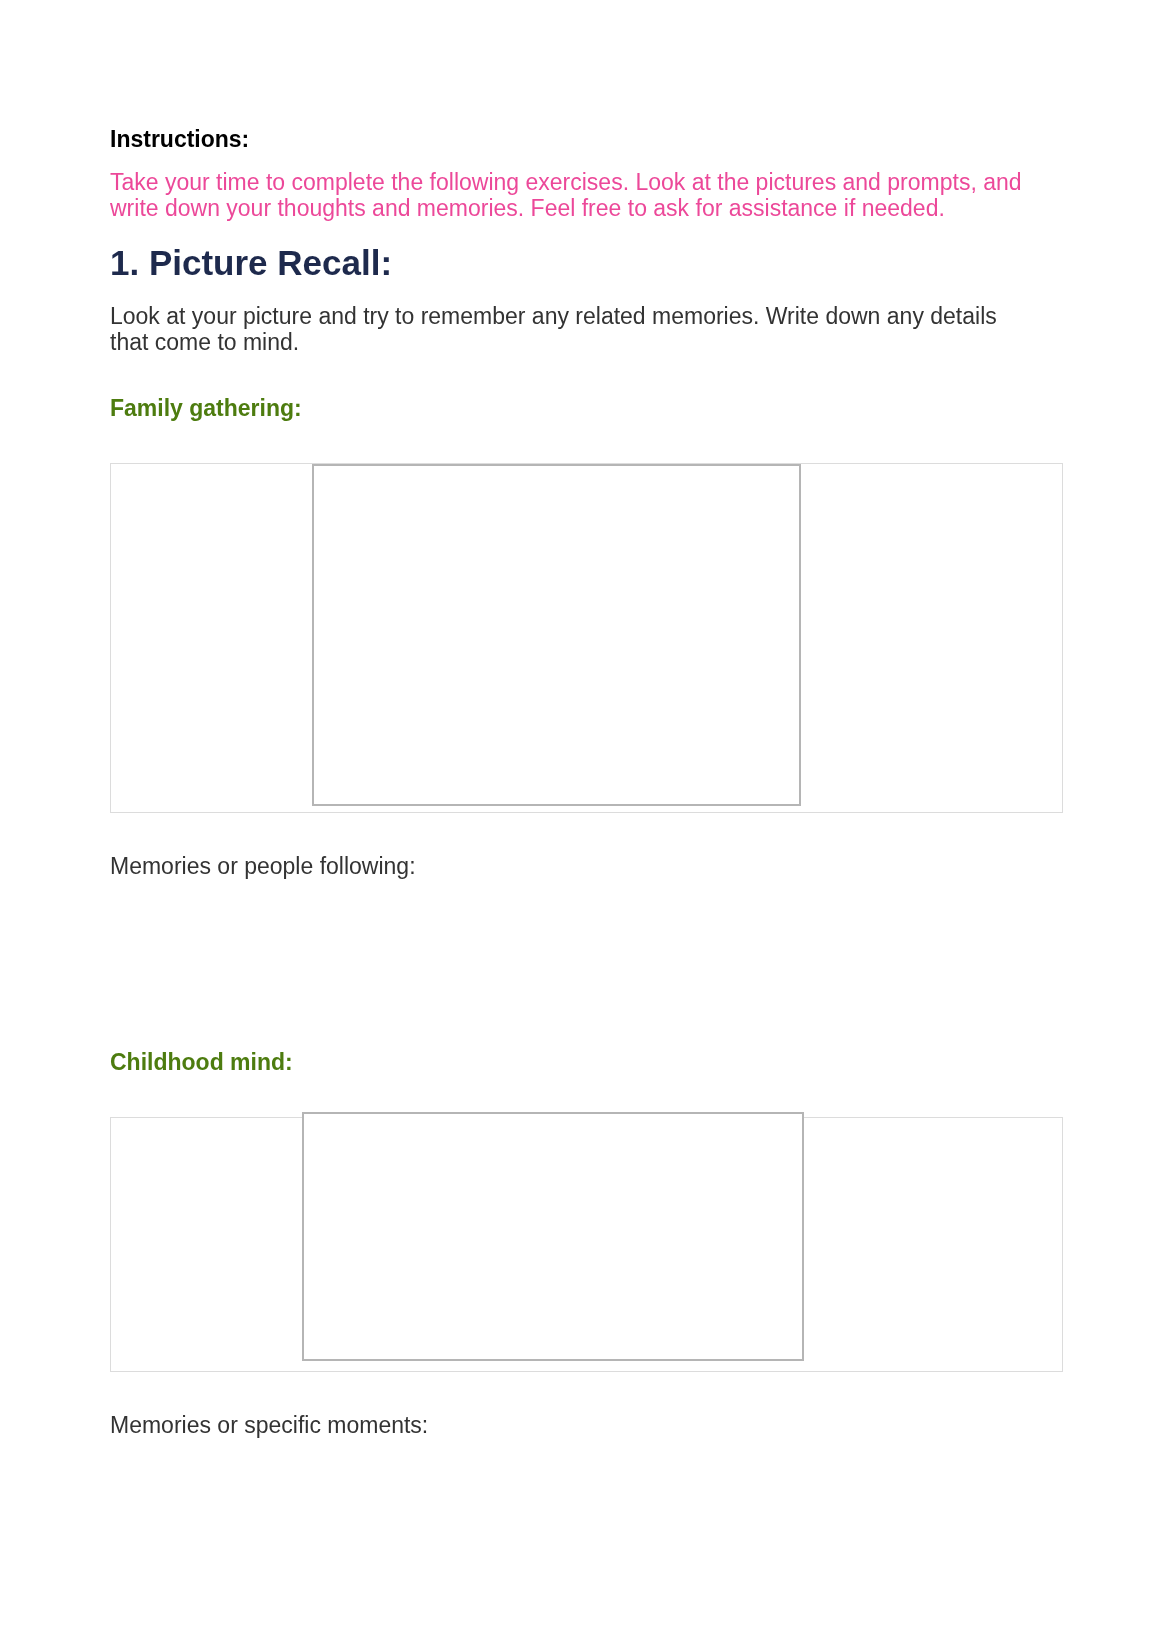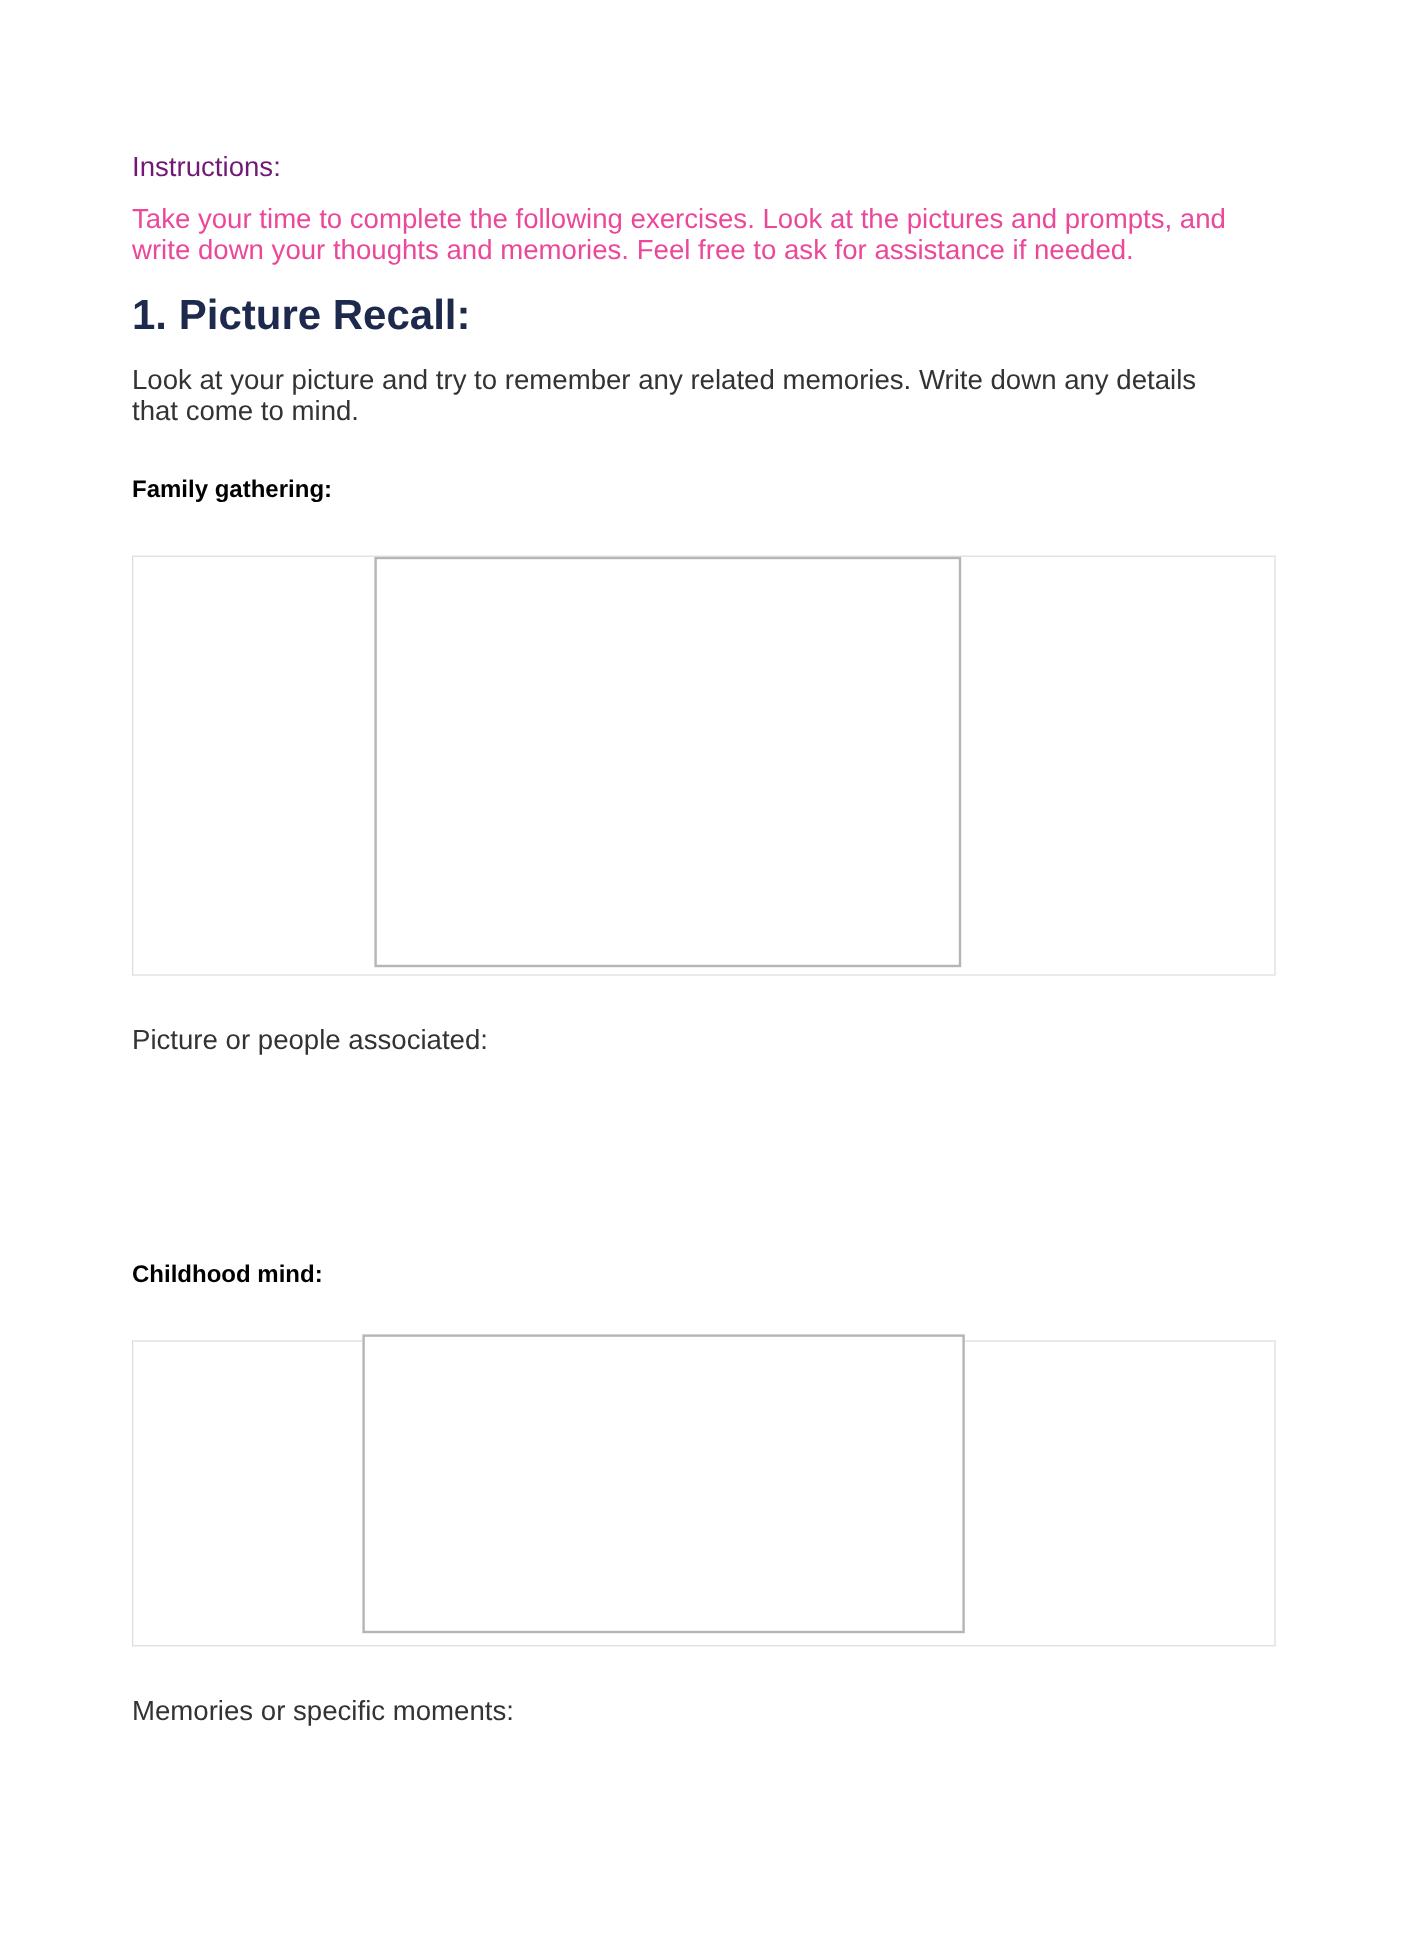--- a/index.html
+++ b/index.html
@@ -26,22 +26,22 @@
     line-height: 47px;
     font-weight: bold;
     color: #1e2a4d;
     text-align: center;
     letter-spacing: 0.2px;
   }
   .sub-heading {
     margin: 30px 0 15px 0;
     font-size: 23px;
     line-height: 27px;
-    font-weight: normal;
-    color: #701a75;
+    font-weight: bold;
+    color: #000000;
   }
   .body-text {
     margin: 16px 0 0 0;
     font-size: 23px;
     line-height: 26px;
     max-width: 922px;
     color: #ec4899;
   }
   .section-heading {
     margin: 22px 0 0 0;
@@ -52,24 +52,24 @@
   }
   .section-desc {
     margin: 20px 0 0 0;
     font-size: 23px;
     line-height: 26px;
     max-width: 930px;
     color: #333333;
   }
   .item-label {
     margin: 40px 0 0 0;
-    font-size: 20px;
+    font-size: 23px;
     line-height: 27px;
     font-weight: bold;
-    color: #000000;
+    color: #4d7c0f;
   }
   .label-2 {
     margin-top: 0;
   }
   .figure {
     position: relative;
     margin-top: 41px;
     box-sizing: border-box;
     width: 953px;
     border: 1px solid #dcdcdc;
@@ -122,21 +122,21 @@
   <h2 class="section-heading">1. Picture Recall:</h2>
 
   <p class="section-desc">Look at your picture and try to remember any related memories. Write down any details that come to mind.</p>
 
   <h3 class="item-label">Family gathering:</h3>
 
   <div class="figure figure-1">
     <div class="inner-box inner-1"></div>
   </div>
 
-  <p class="prompt">Picture or people associated:</p>
+  <p class="prompt">Memories or people following:</p>
 
   <div class="answer-space space-1"></div>
 
   <h3 class="item-label label-2">Childhood mind:</h3>
 
   <div class="figure figure-2">
     <div class="inner-box inner-2"></div>
   </div>
 
   <p class="prompt prompt-2">Memories or specific moments:</p>

